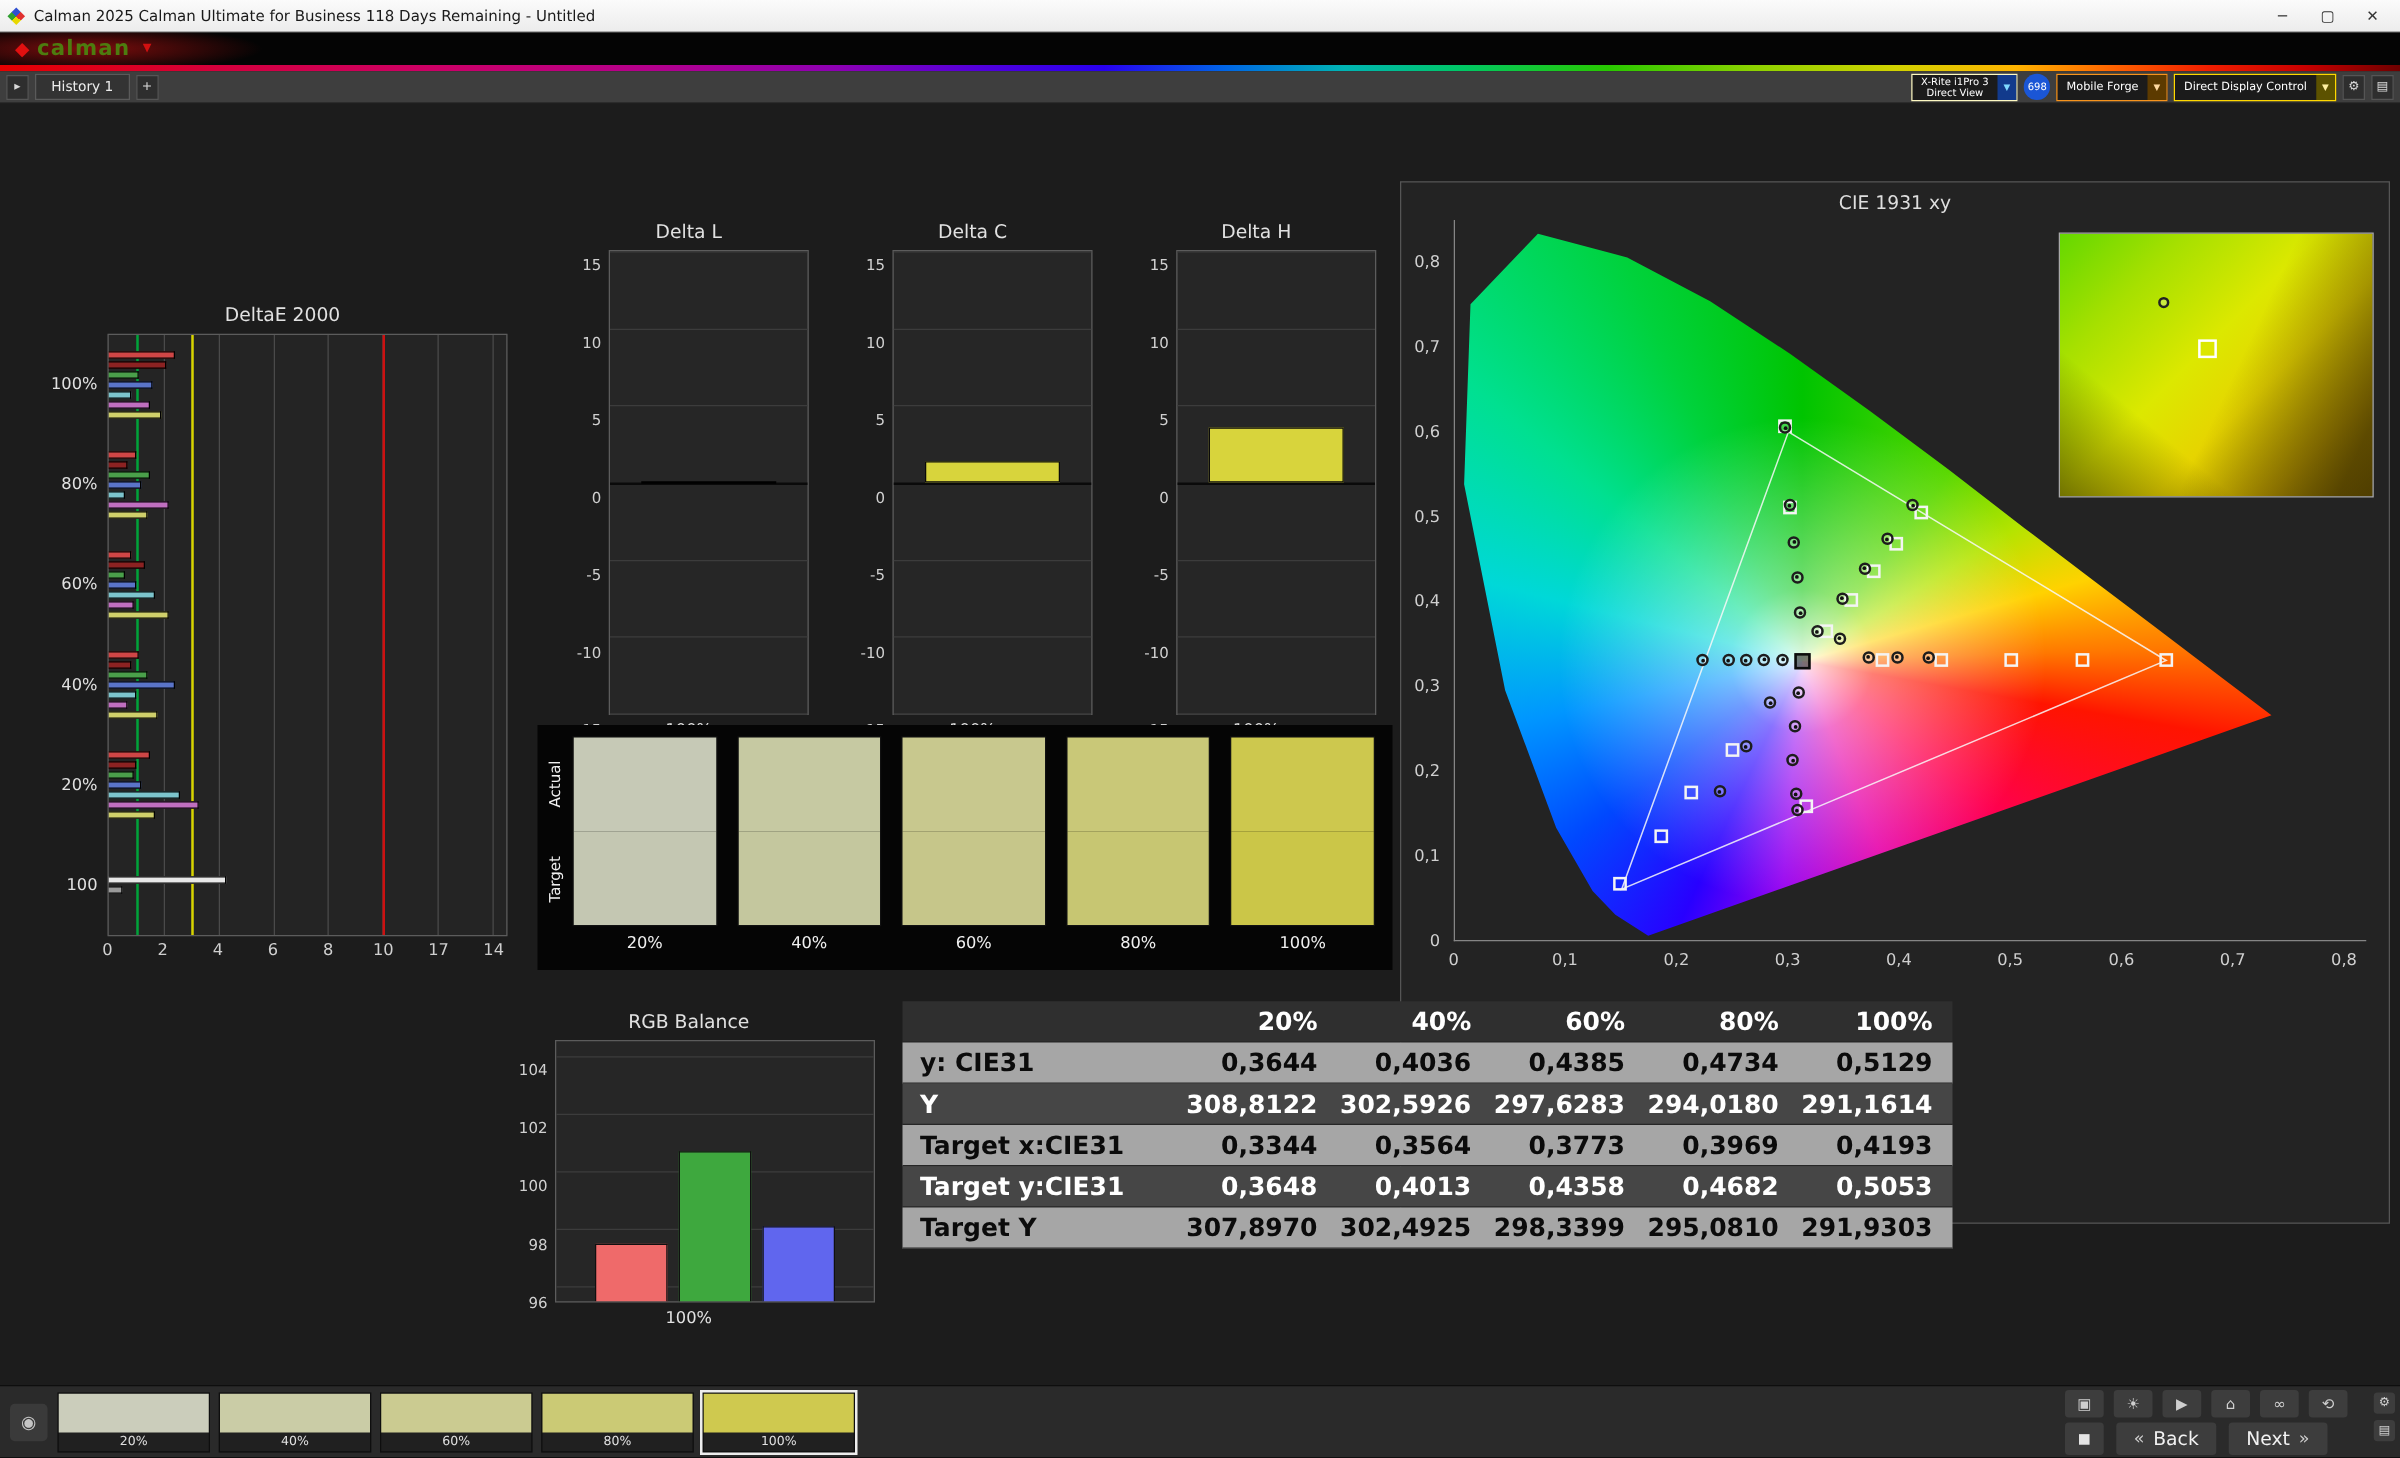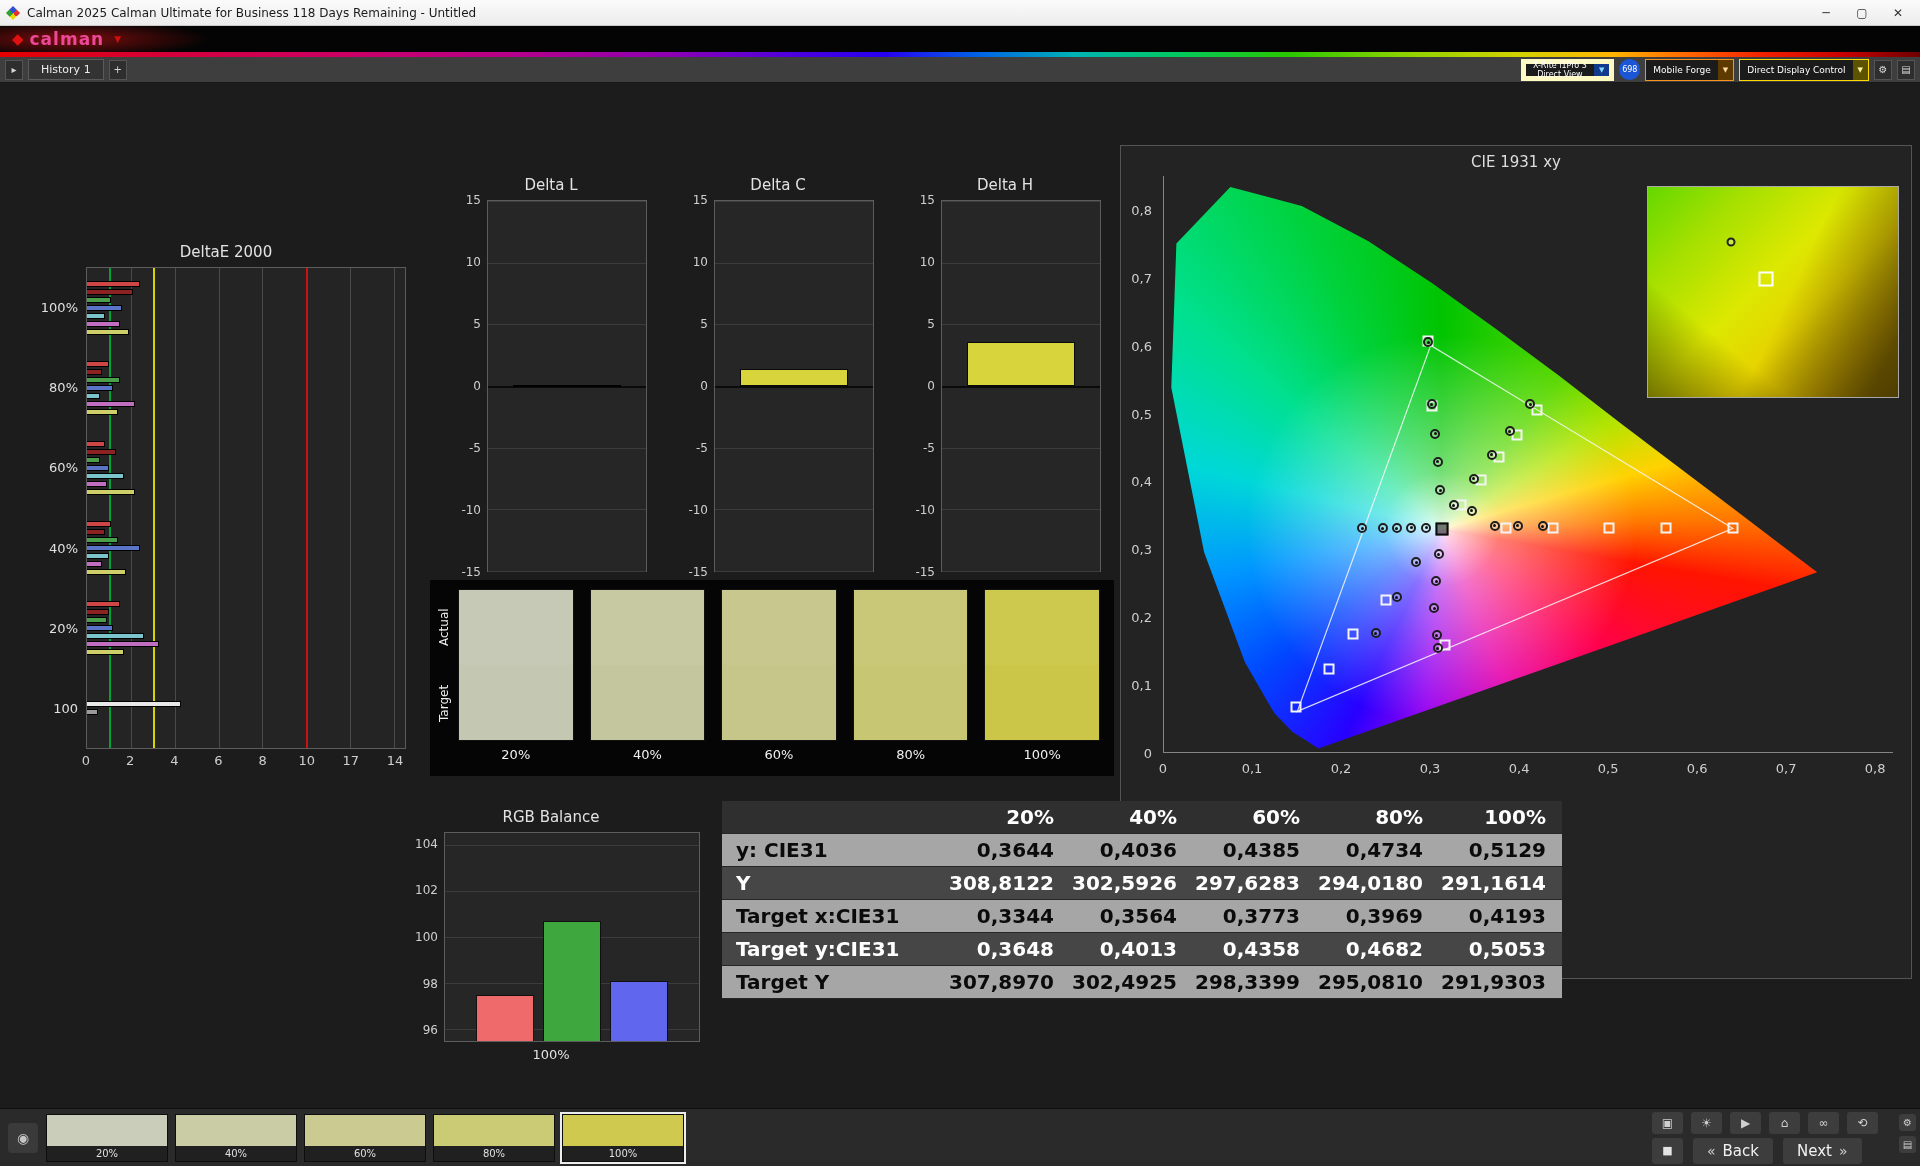--- a/index.html
+++ b/index.html
@@ -18,36 +18,36 @@
   .titlebar-text { font-size:12px; color:#1a1a1a; }
   .win-controls { margin-left:auto; display:flex; }
   .win-btn { width:36px; height:24px; display:flex; align-items:center; justify-content:center;
     font-size:12px; color:#333; cursor:default; }
   
   .brandbar { position:absolute; left:0; top:26px; width:100%; height:26px; background:#040404;
     display:flex; align-items:center; padding-left:12px; }
   .brand-glow { position:absolute; left:0; top:0; width:340px; height:100%;
     background:radial-gradient(ellipse 200px 26px at 70px 50%, rgba(225,20,20,0.55), rgba(0,0,0,0) 70%); }
   .brand-diamond { color:#e01010; font-size:15px; margin-right:6px; position:relative; }
-  .brand-text { color:#ec4899; font-size:17px; font-weight:bold; letter-spacing:1px; position:relative; }
+  .brand-text { color:#4d7c0f; font-size:17px; font-weight:bold; letter-spacing:1px; position:relative; }
   .brand-caret { color:#d01010; font-size:9px; margin-left:10px; position:relative; }
   .stripe { position:absolute; left:0; top:52px; width:100%; height:5px;
     background:linear-gradient(90deg,#e60000 0%,#d4003c 9%,#cc0066 18%,#b4008c 27%,#8c00b4 35%,
       #5000dc 41%,#2800f0 46%,#0064e6 51%,#00b4b4 56%,#00c864 61%,#28c800 67%,#8cd200 73%,
       #d2d200 79%,#ffb400 84%,#ff6400 88%,#f01e00 92%,#c80000 96%,#6e0000 100%); }
   
   .toolbar { position:absolute; left:0; top:57px; width:100%; height:26px; background:#3e3e3e;
     display:flex; align-items:center; padding:0 5px; gap:5px; border-bottom:1px solid #181818; }
   .tb-btn { min-width:18px; height:20px; background:#2e2e2e; border:1px solid #555;
     display:flex; align-items:center; justify-content:center; color:#d8d8d8; font-size:10px; padding:0 3px; }
   .history-tab { height:21px; background:#333; border:1px solid #5a5a5a; color:#ececec;
     font-size:11px; display:flex; align-items:center; padding:0 12px; }
   .tb-spacer { flex:1; }
   .tb-select { height:22px; background:#1b1b1b; display:flex; align-items:center; }
-  .tb-select.meter { border:5px solid #fef9c3; }
+  .tb-select.meter { border:1px solid #fef9c3; }
   .tb-select.source { border:1px solid #f7941d; }
   .tb-select.display { border:1px solid #ffd800; }
   .tb-select-text { padding:0 7px; color:#fff; font-size:8px; line-height:9px; text-align:center; }
   .tb-select-text.single { font-size:9px; line-height:20px; }
   .tb-caret { font-size:7px; padding:0 5px; align-self:stretch; display:flex; align-items:center; }
   .tb-select.meter .tb-caret { color:#7fd9ff; background:#123a8c; }
   .tb-select.source .tb-caret { color:#ffd9a0; background:#5c3a00; }
   .tb-select.display .tb-caret { color:#fff0a0; background:#5c5200; }
   .tb-badge { width:21px; height:21px; border-radius:50%; background:#1a56d6; color:#fff;
     font-size:8px; display:flex; align-items:center; justify-content:center; }
@@ -68,21 +68,21 @@
   .deltae-group { flex:1; display:flex; flex-direction:column; justify-content:center; gap:2px; padding:6px 0; }
   .deltae-bar { height:6px; border:1px solid #000; border-left:none; }
   .grid-v { position:absolute; top:0; bottom:0; width:1px; background:#4a4a4a; }
   .ref-v { position:absolute; top:0; bottom:0; width:2px; }
   .deltae-xaxis { position:relative; height:24px; margin:0 6px 0 46px; }
   .deltae-xtick { position:absolute; top:4px; transform:translateX(-50%); font-size:13px; color:#cfcfcf; }
   
   .delta-panel { position:absolute; top:93px; width:196px; height:420px; display:flex; flex-direction:column; }
   .delta-body { flex:1; display:flex; }
   .delta-ylabels { width:34px; position:relative; font-size:12px; color:#cfcfcf; }
-  .delta-ytick { position:absolute; right:6px; transform:translateY(-50%); }
+  .delta-ytick { position:absolute; right:6px; transform:translateY(-50%);margin-top:12px; }
   .delta-plot { flex:1; position:relative; border:1px solid #5c5c5c; background:#262626; margin-right:2px; }
   .grid-h { position:absolute; left:0; right:0; height:1px; background:#3c3c3c; }
   .grid-h.zero { background:#0a0a0a; height:2px; }
   .delta-bar { position:absolute; left:16%; width:68%; border:1px solid #0a0a0a; z-index:2; }
   .delta-flat { position:absolute; left:16%; width:68%; height:2px; top:calc(50% - 1px); background:#000; z-index:2; }
   .rgb-panel { position:absolute; left:400px; top:725px; width:302px; height:258px; display:flex; flex-direction:column; }
   .rgb-ylabels { width:44px; position:relative; font-size:12px; color:#cfcfcf; }
   .rgb-bars { position:absolute; inset:0; display:flex; align-items:flex-end; justify-content:center; gap:9px; z-index:2; }
   .rgb-bar { width:58px; border:1px solid #101010; border-bottom:none; }
   

